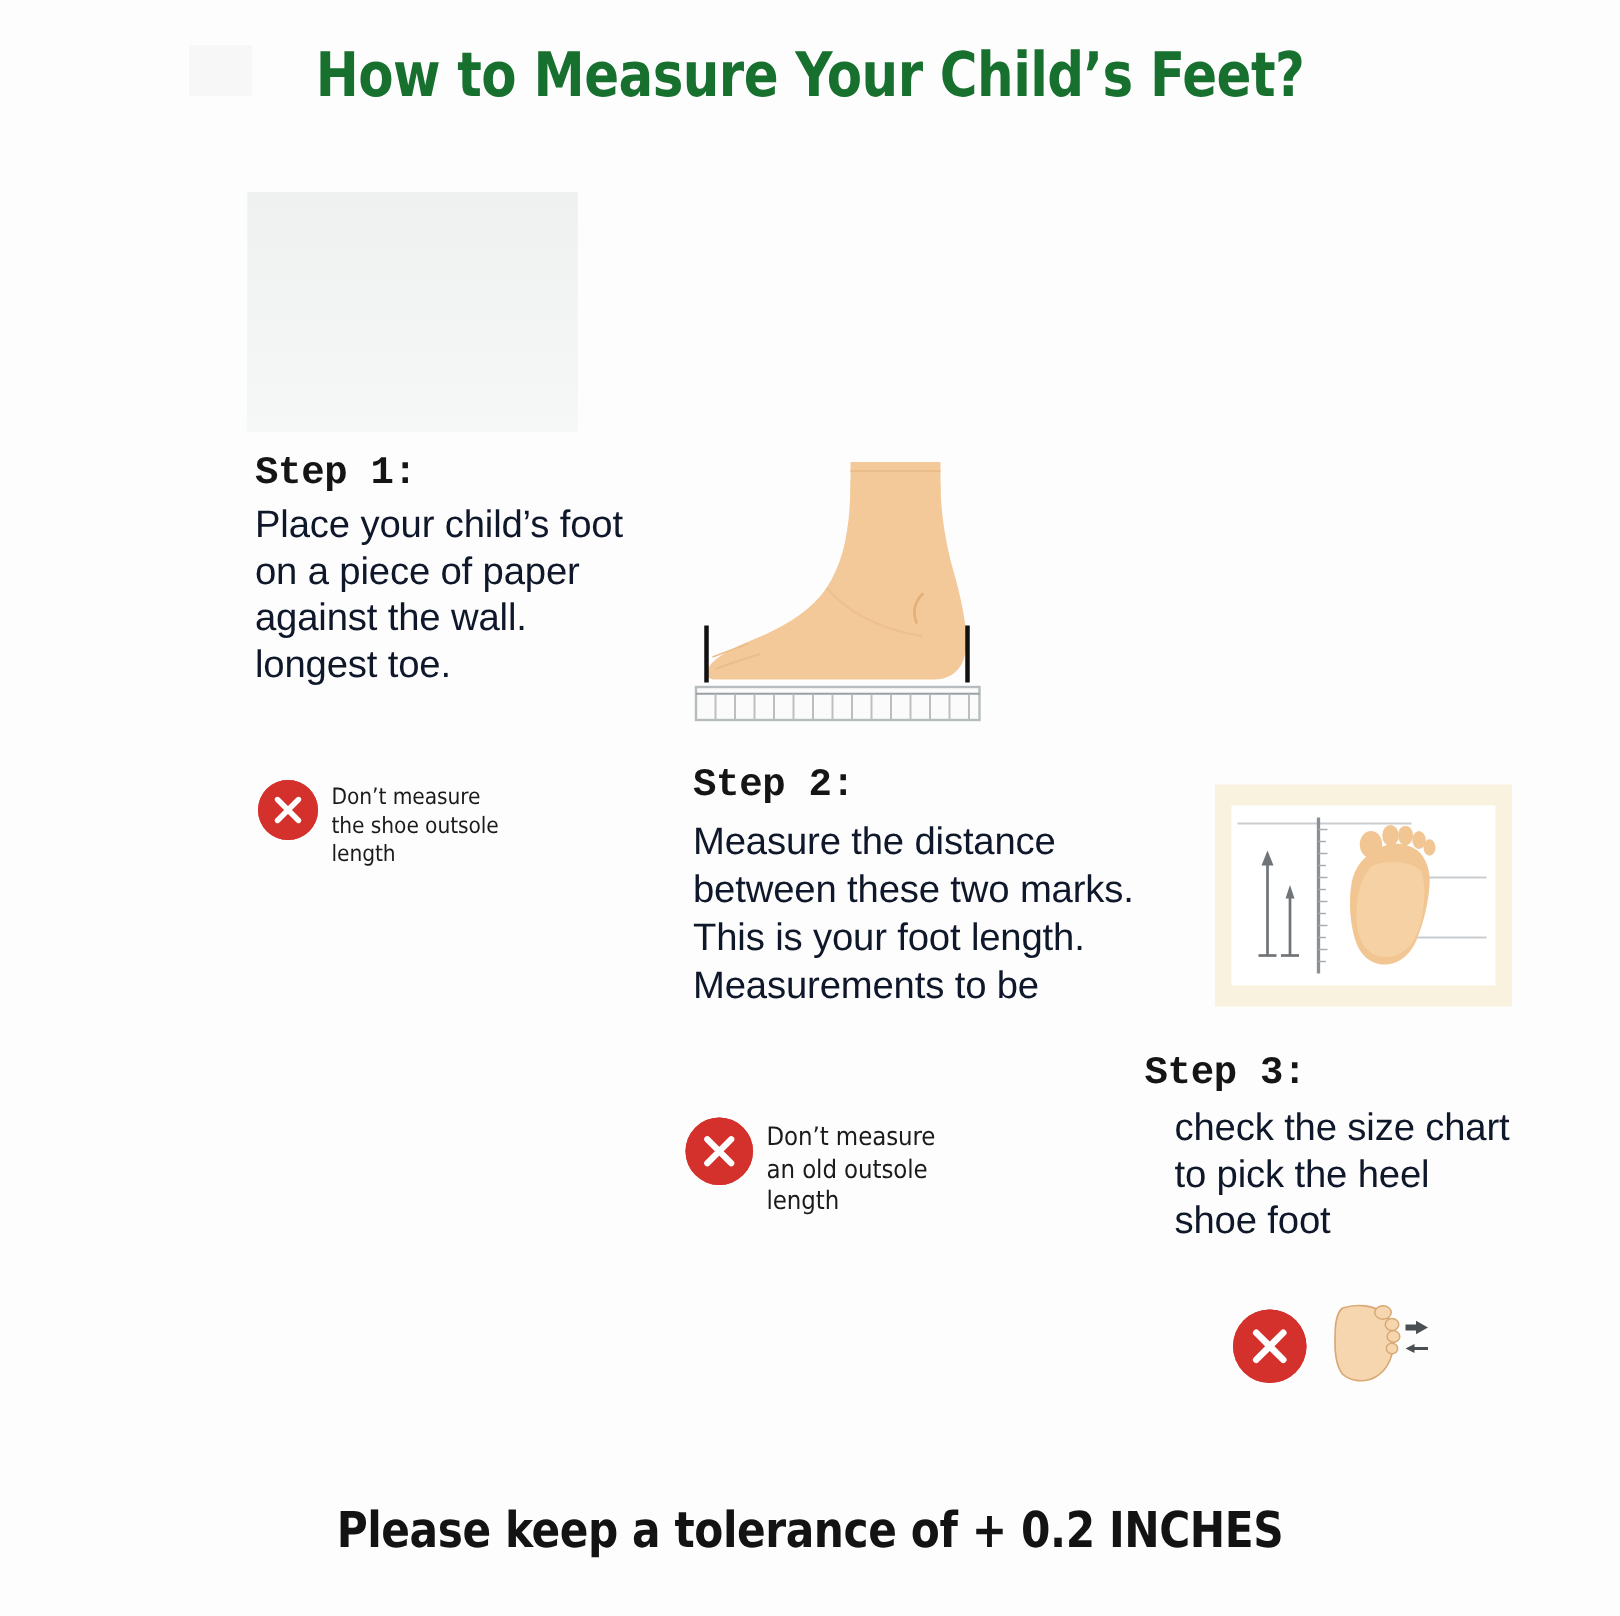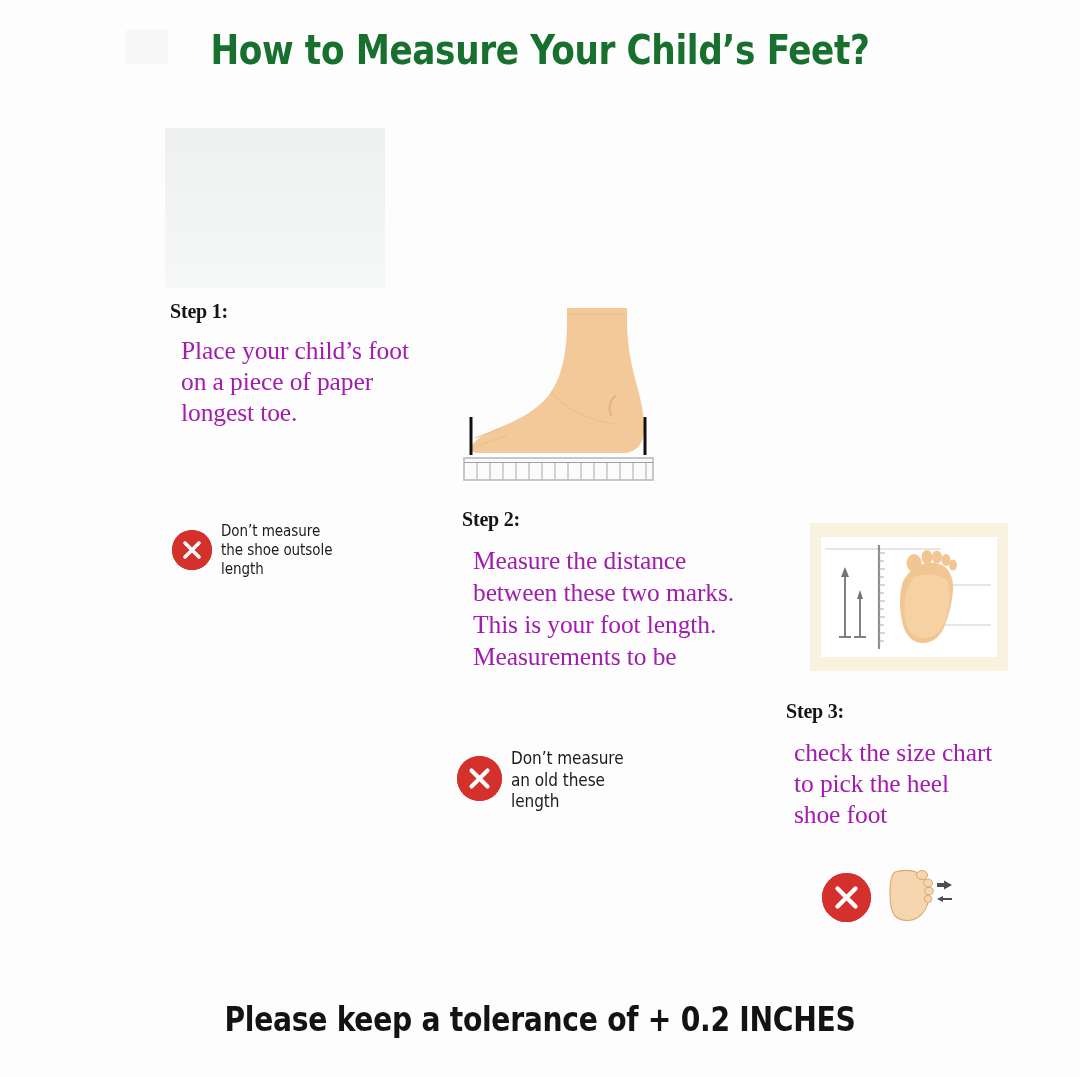--- a/index.html
+++ b/index.html
@@ -30,43 +30,42 @@
     font-weight: bold;
     letter-spacing: -0.4px;
     color: #17702e;
     white-space: nowrap;
     transform: scaleX(0.93);
   }
 
   
   .step-head {
     position: absolute;
-    font-family: Liberation Serif, serif;
-    font-size: 20px;
+    font-family: Liberation Mono, monospace;
+    font-size: 26px;
     font-weight: bold;
     color: #151515;
     letter-spacing: -0.2px;
   }
   .step-body {
     position: absolute;
-    font-family: Liberation Serif, serif;
+    font-family: Liberation Sans, sans-serif;
     font-size: 25.5px;
     line-height: 31px;
-    color: #a21caf;
+    color: #0f172a;
     letter-spacing: -0.1px;
-    margin-left: 11px;
   }
   .step-body p { margin: 0; }
   .step-body p.gap { margin-top: 10px; }
 
   
   .warn {
     position: absolute;
     display: flex;
-    align-items: center;
+    align-items: flex-start;
     gap: 9px;
   }
   .warn-circle {
     flex: 0 0 auto;
     border-radius: 50%;
     background: #d4302c;
     position: relative;
   }
   .warn-circle svg { display: block; }
   .warn-text {
@@ -175,20 +174,21 @@
 
       <path d="M47 112 C56 111 66 112 74 115" fill="none" stroke="#eabd8d" stroke-width="1.3"></path>
     </svg>
   </div>
 
   <div class="step-head" style="left:170px; top:300px;">Step 1:</div>
 
   <div class="step-body" style="left:170px; top:335px; width:250px;">
     <p>Place your child’s foot</p>
     <p>on a piece of paper</p>
+    <p>against the wall.</p>
     <p>longest toe.</p>
   </div>
 
   <div class="warn" style="left:172px; top:520px;">
     <div class="warn-circle" style="width:40px;height:40px;">
       <svg width="40" height="40" viewBox="0 0 40 40">
         <circle cx="20" cy="20" r="20" fill="#d4302c"></circle>
         <path d="M13 13 L27 27 M27 13 L13 27" stroke="#ffffff" stroke-width="3.6" stroke-linecap="round"></path>
       </svg>
     </div>
@@ -258,21 +258,21 @@
 
   <div class="warn" style="left:457px; top:745px;">
     <div class="warn-circle" style="width:45px;height:45px;">
       <svg width="45" height="45" viewBox="0 0 45 45">
         <circle cx="22.5" cy="22.5" r="22.5" fill="#d4302c"></circle>
         <path d="M14.5 14.5 L30.5 30.5 M30.5 14.5 L14.5 30.5" stroke="#ffffff" stroke-width="4.1" stroke-linecap="round"></path>
       </svg>
     </div>
     <div class="warn-text" style="font-size:17px; line-height:21.5px; padding-top:3px;">
       <span>Don’t measure</span>
-      <span>an old these</span>
+      <span>an old outsole</span>
       <span>length</span>
     </div>
   </div>
 
   <div id="panel3">
     <div class="chartcard">
       <svg width="176" height="120" viewBox="0 0 176 120">
 
         <line x1="4" y1="12" x2="120" y2="12" stroke="#c9cdd0" stroke-width="1.2"></line>
         <line x1="106" y1="48" x2="170" y2="48" stroke="#c9cdd0" stroke-width="1.2"></line>
@@ -319,21 +319,21 @@
 
         <path d="M94 40 C104 36 118 37 126 43
                  C130 52 129 68 125 82
                  C121 95 112 101 103 101
                  C93 101 86 94 84 82
                  C82 68 84 50 94 40 Z" fill="#f7d4a8" opacity="0.75"></path>
       </svg>
     </div>
   </div>
 
-  <div class="step-head" style="left:786px; top:700px;">Step 3:</div>
+  <div class="step-head" style="left:763px; top:700px;">Step 3:</div>
 
   <div class="step-body" style="left:783px; top:737px; width:235px; line-height:31px;">
     <p>check the size chart</p>
     <p>to pick the heel</p>
     <p>shoe foot</p>
   </div>
 
   <div class="warn" style="left:822px; top:862px; gap:12px; align-items:center;">
     <div class="warn-circle" style="width:49px;height:49px;">
       <svg width="49" height="49" viewBox="0 0 49 49">

